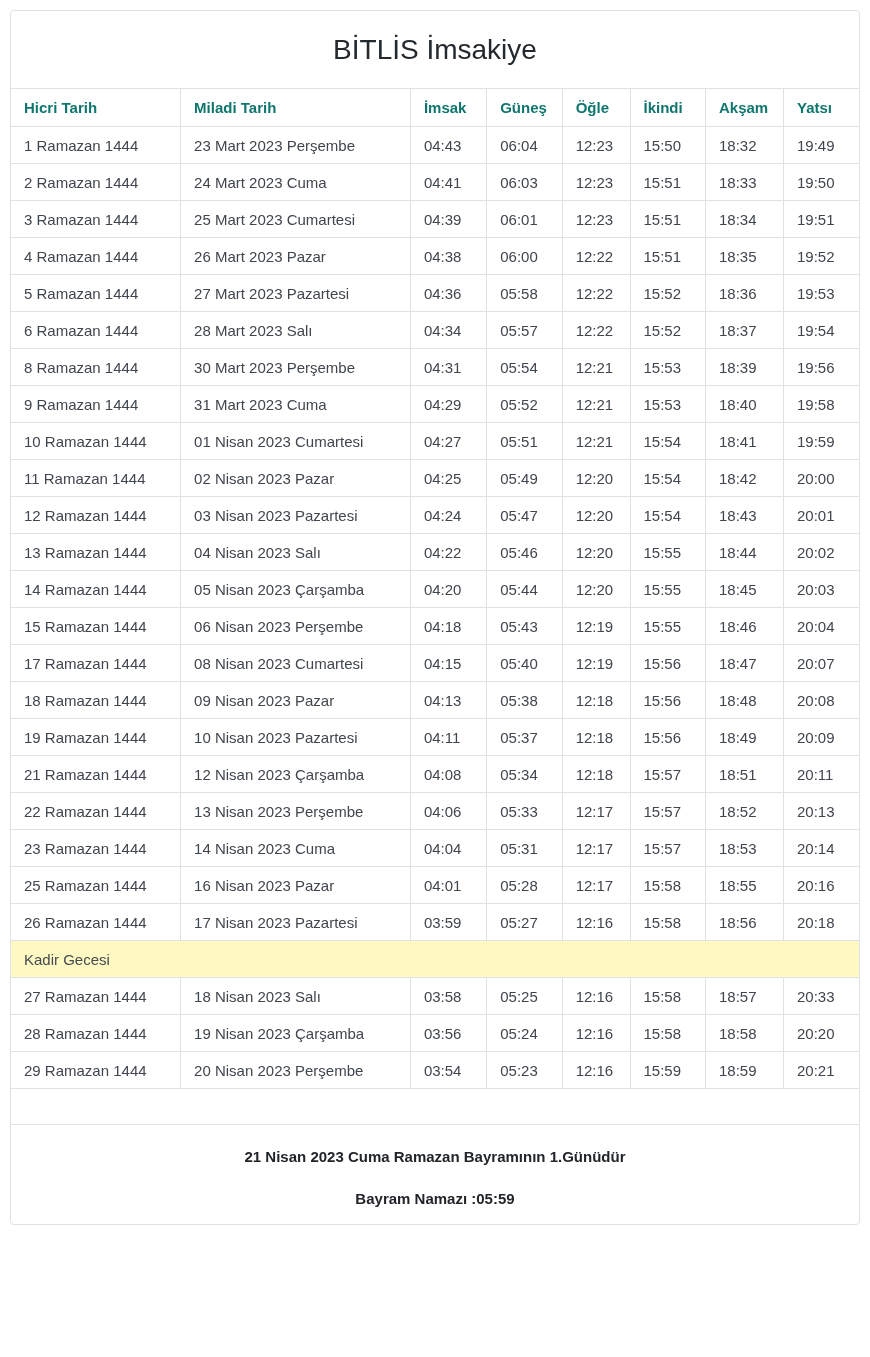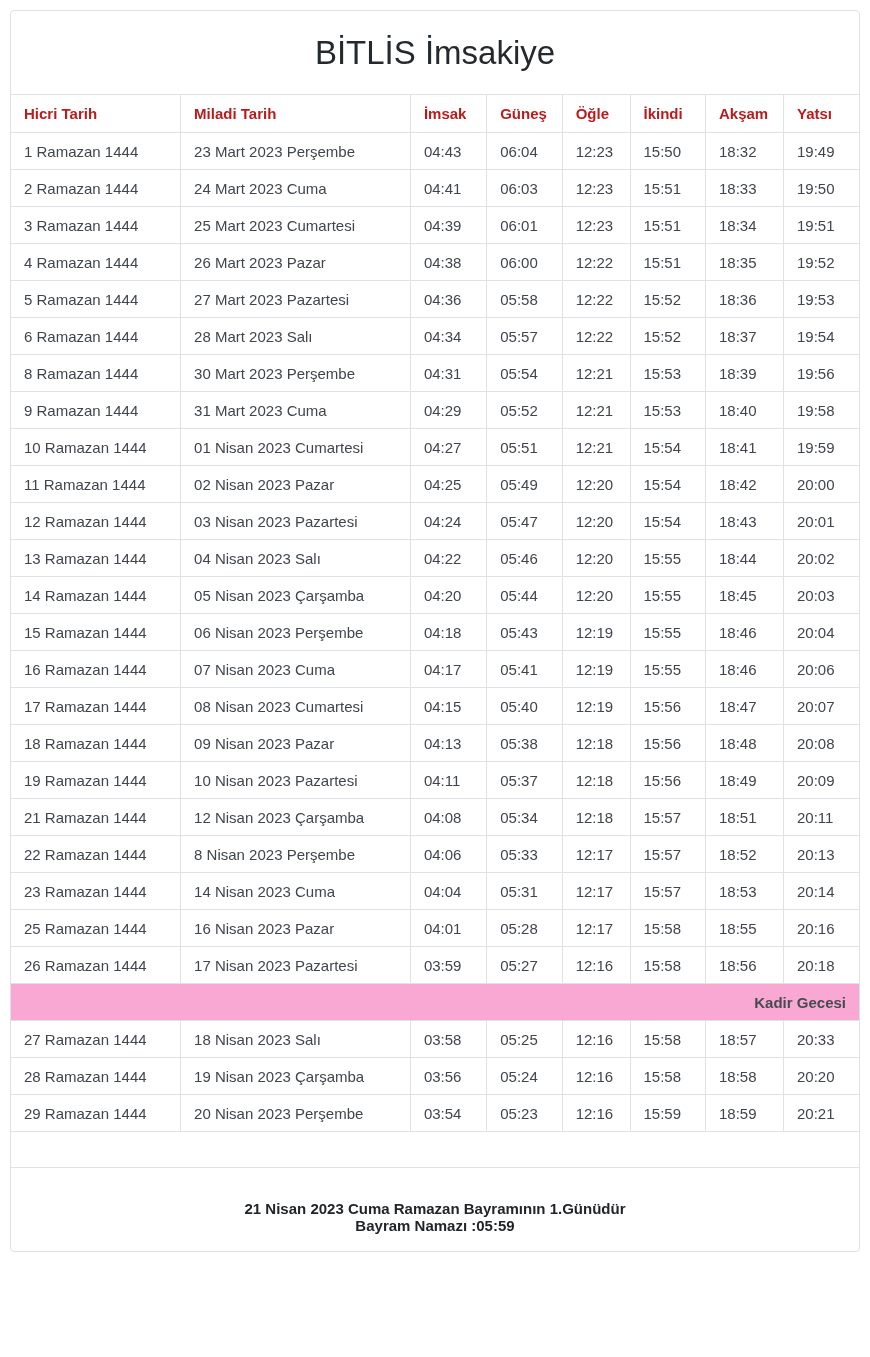--- a/index.html
+++ b/index.html
@@ -11,21 +11,21 @@
   }
   .container {
     margin: 10px;
     border: 1px solid #dee2e6;
     border-radius: 4px;
     background: #ffffff;
     overflow: hidden;
   }
   .page-title {
     text-align: center;
-    font-size: 33px;
+    font-size: 28px;
     font-weight: 400;
     color: #24292e;
     padding: 23px 0 22px 0;
   }
   table {
     width: 100%;
     border-collapse: collapse;
     table-layout: fixed;
   }
   col.c-hicri  { width: 20.0%; }
@@ -39,54 +39,54 @@
   th, td {
     border: 1px solid #dee2e6;
     text-align: left;
     font-size: 15px;
     padding: 9px 13px;
     white-space: nowrap;
     overflow: hidden;
   }
   th {
     font-weight: 700;
-    color: #b91c1c;
+    color: #0f766e;
     padding: 10px 13px;
   }
   td {
     color: #40464d;
     font-weight: 400;
     height: 37px;
   }
   tr.kadir-row td {
-    background: #f9a8d4;
-    text-align: right;
+    background: #fef9c3;
+    text-align: left;
     color: #454b51;
-    font-weight: bold;
   }
   tr.empty-row td {
     height: 36px;
   }
   
   th:first-child, td:first-child { border-left: none; }
   th:last-child,  td:last-child  { border-right: none; }
   .footer-note {
     text-align: center;
     padding: 14px 0 17px 0;
   }
   .footer-note .line1 {
     font-size: 15px;
     font-weight: 700;
     color: #212529;
-    margin-top: 18px;
+    margin-top: 9px;
   }
   .footer-note .line2 {
     font-size: 15px;
     font-weight: 700;
     color: #212529;
+    margin-top: 25px;
   }
 </style>
 </head>
 <body>
 
 <div class="container">
 
   <h1 class="page-title">BİTLİS İmsakiye</h1>
 
   <table>
@@ -247,30 +247,20 @@
           <td>15 Ramazan 1444</td>
           <td>06 Nisan 2023 Perşembe</td>
           <td>04:18</td>
           <td>05:43</td>
           <td>12:19</td>
           <td>15:55</td>
           <td>18:46</td>
           <td>20:04</td>
         </tr>
         <tr>
-          <td>16 Ramazan 1444</td>
-          <td>07 Nisan 2023 Cuma</td>
-          <td>04:17</td>
-          <td>05:41</td>
-          <td>12:19</td>
-          <td>15:55</td>
-          <td>18:46</td>
-          <td>20:06</td>
-        </tr>
-        <tr>
           <td>17 Ramazan 1444</td>
           <td>08 Nisan 2023 Cumartesi</td>
           <td>04:15</td>
           <td>05:40</td>
           <td>12:19</td>
           <td>15:56</td>
           <td>18:47</td>
           <td>20:07</td>
         </tr>
         <tr>
@@ -298,21 +288,21 @@
           <td>12 Nisan 2023 Çarşamba</td>
           <td>04:08</td>
           <td>05:34</td>
           <td>12:18</td>
           <td>15:57</td>
           <td>18:51</td>
           <td>20:11</td>
         </tr>
         <tr>
           <td>22 Ramazan 1444</td>
-          <td>8 Nisan 2023 Perşembe</td>
+          <td>13 Nisan 2023 Perşembe</td>
           <td>04:06</td>
           <td>05:33</td>
           <td>12:17</td>
           <td>15:57</td>
           <td>18:52</td>
           <td>20:13</td>
         </tr>
         <tr>
           <td>23 Ramazan 1444</td>
           <td>14 Nisan 2023 Cuma</td>

